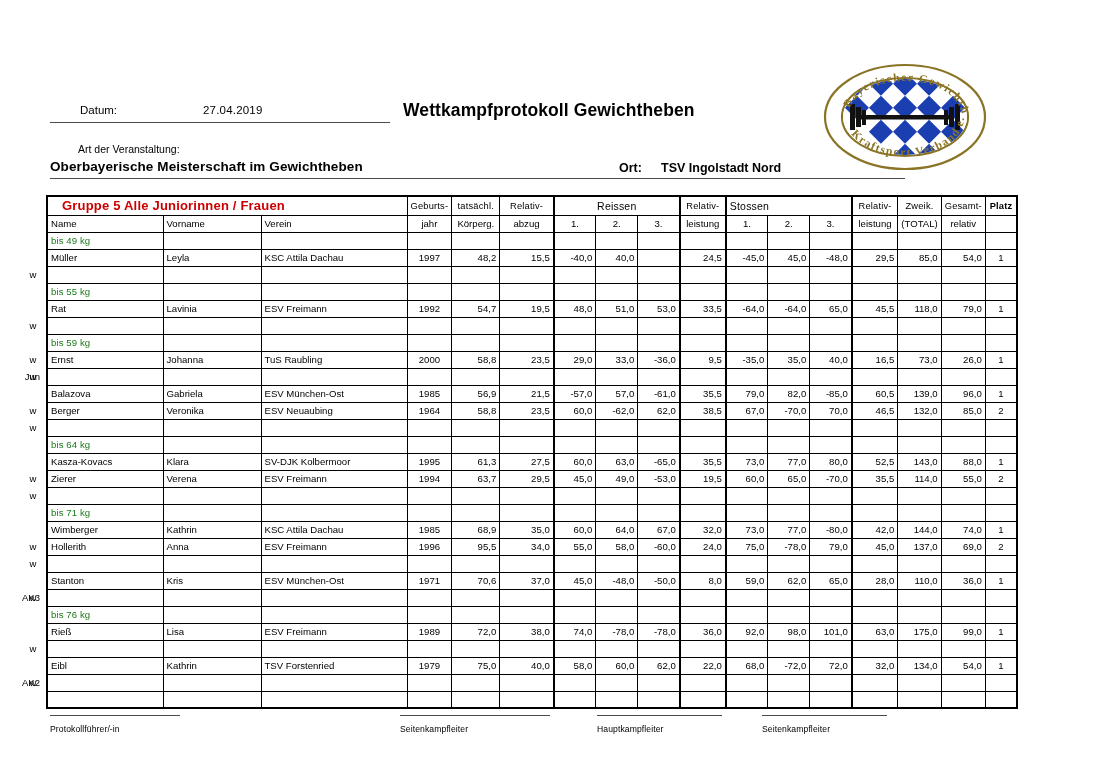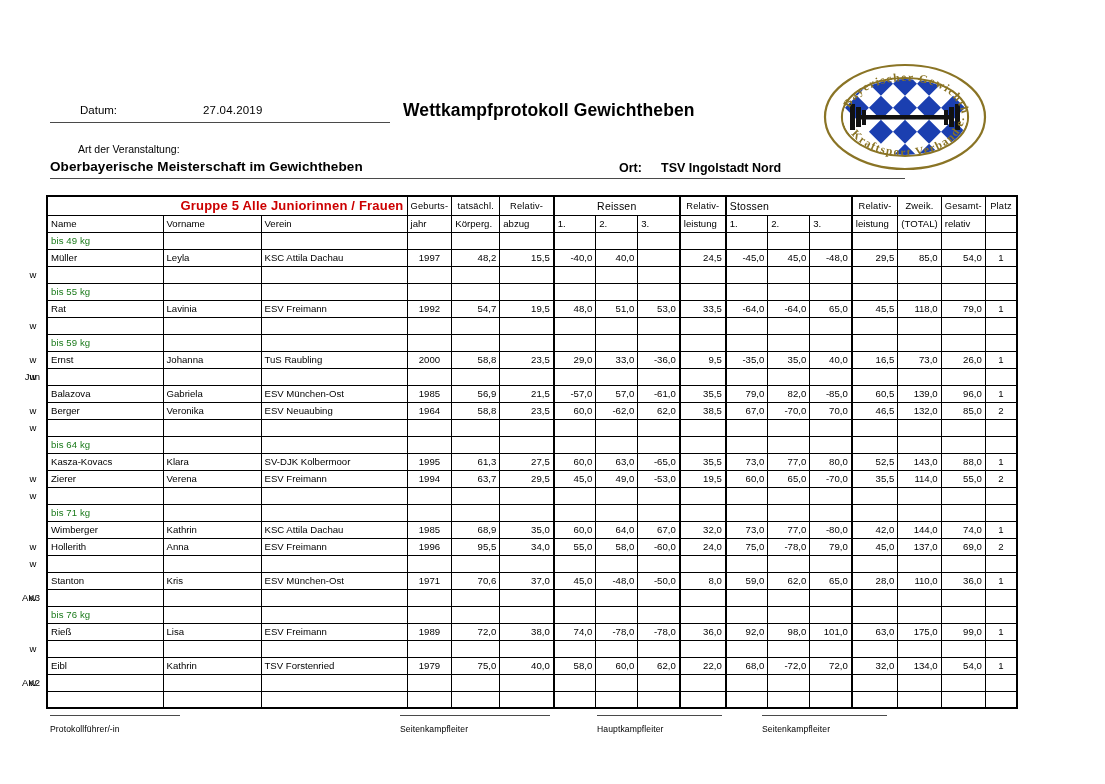--- a/index.html
+++ b/index.html
@@ -63,21 +63,21 @@
   .thickB { border-bottom-width:2px !important; }
 
   
   .dotR { border-right:1px dotted #000 !important; }
 
   #r-group td {
     color:#cc0000; font-weight:bold; font-size:13px; text-align:center;
     letter-spacing:.2px; height:19px;
   }
   .hdr-cell { text-align:center; font-size:9.3px; }
-  .hdr-sub  { font-size:9.3px;margin-left:28px; }
+  .hdr-sub  { text-align:center; font-size:9.3px;margin-left:28px; }
 
   .wclass {
     color:#1a7a1a; font-weight:bold; font-size:11px;
     text-align:left; letter-spacing:.1px;
   }
 
   .rank { text-align:center; font-weight:bold; }
 
   
   .marker {
@@ -179,31 +179,31 @@
         <col style="width:42px">
         <col style="width:42px">
       <col style="width:42px">
         <col style="width:46px">
         <col style="width:43px">
       <col style="width:44px">
         <col style="width:32px">
     </colgroup>
     <tbody id="table-body">
         <tr id="r-group">
-          <td class="thickL thickT" colspan="3" style="color:#cc0000;font-weight:bold;font-size:13px;text-align:right;height:19px;padding-left:14px;">Gruppe 5 Alle Juniorinnen / Frauen</td>
+          <td class="thickL thickT" colspan="3" style="color:#cc0000;font-weight:bold;font-size:13px;text-align:left;height:19px;padding-left:14px;">Gruppe 5 Alle Juniorinnen / Frauen</td>
           <td class="hdr-cell thickT" style="color:#000;font-weight:normal;font-size:9.3px;text-align:center;height:19px;">Geburts-</td>
           <td class="hdr-cell thickT" style="color:#000;font-weight:normal;font-size:9.3px;text-align:center;height:19px;">tatsächl.</td>
           <td class="hdr-cell thickT" style="color:#000;font-weight:normal;font-size:9.3px;text-align:center;height:19px;">Relativ-</td>
           <td class="hdr-cell thickT thickL" colspan="3" style="color:#000;font-weight:normal;font-size:10.5px;text-align:center;height:19px;">Reissen</td>
           <td class="hdr-cell thickT thickL" style="color:#000;font-weight:normal;font-size:9.3px;text-align:center;height:19px;">Relativ-</td>
           <td class="hdr-cell thickT thickL" colspan="3" style="color:#000;font-weight:normal;font-size:10.5px;text-align:left;height:19px;">Stossen</td>
           <td class="hdr-cell thickT thickL" style="color:#000;font-weight:normal;font-size:9.3px;text-align:center;height:19px;">Relativ-</td>
           <td class="hdr-cell thickT" style="color:#000;font-weight:normal;font-size:9.3px;text-align:center;height:19px;">Zweik.</td>
           <td class="hdr-cell thickT" style="color:#000;font-weight:normal;font-size:9.3px;text-align:center;height:19px;">Gesamt-</td>
-          <td class="hdr-cell thickT thickR" style="color:#000;font-weight:normal;font-size:9.3px;text-align:center;height:19px;">Platz</td>
+          <td class="hdr-cell thickT thickR" style="color:#000;font-weight:bold;font-size:9.3px;text-align:center;height:19px;">Platz</td>
         </tr>
         <tr>
           <td class="lft thickL dotR">Name</td>
           <td class="lft dotR">Vorname</td>
           <td class="lft">Verein</td>
           <td class="hdr-sub">jahr</td>
           <td class="hdr-sub">Körperg.</td>
           <td class="hdr-sub">abzug</td>
           <td class="hdr-sub thickL">1.</td>
           <td class="hdr-sub">2.</td>

